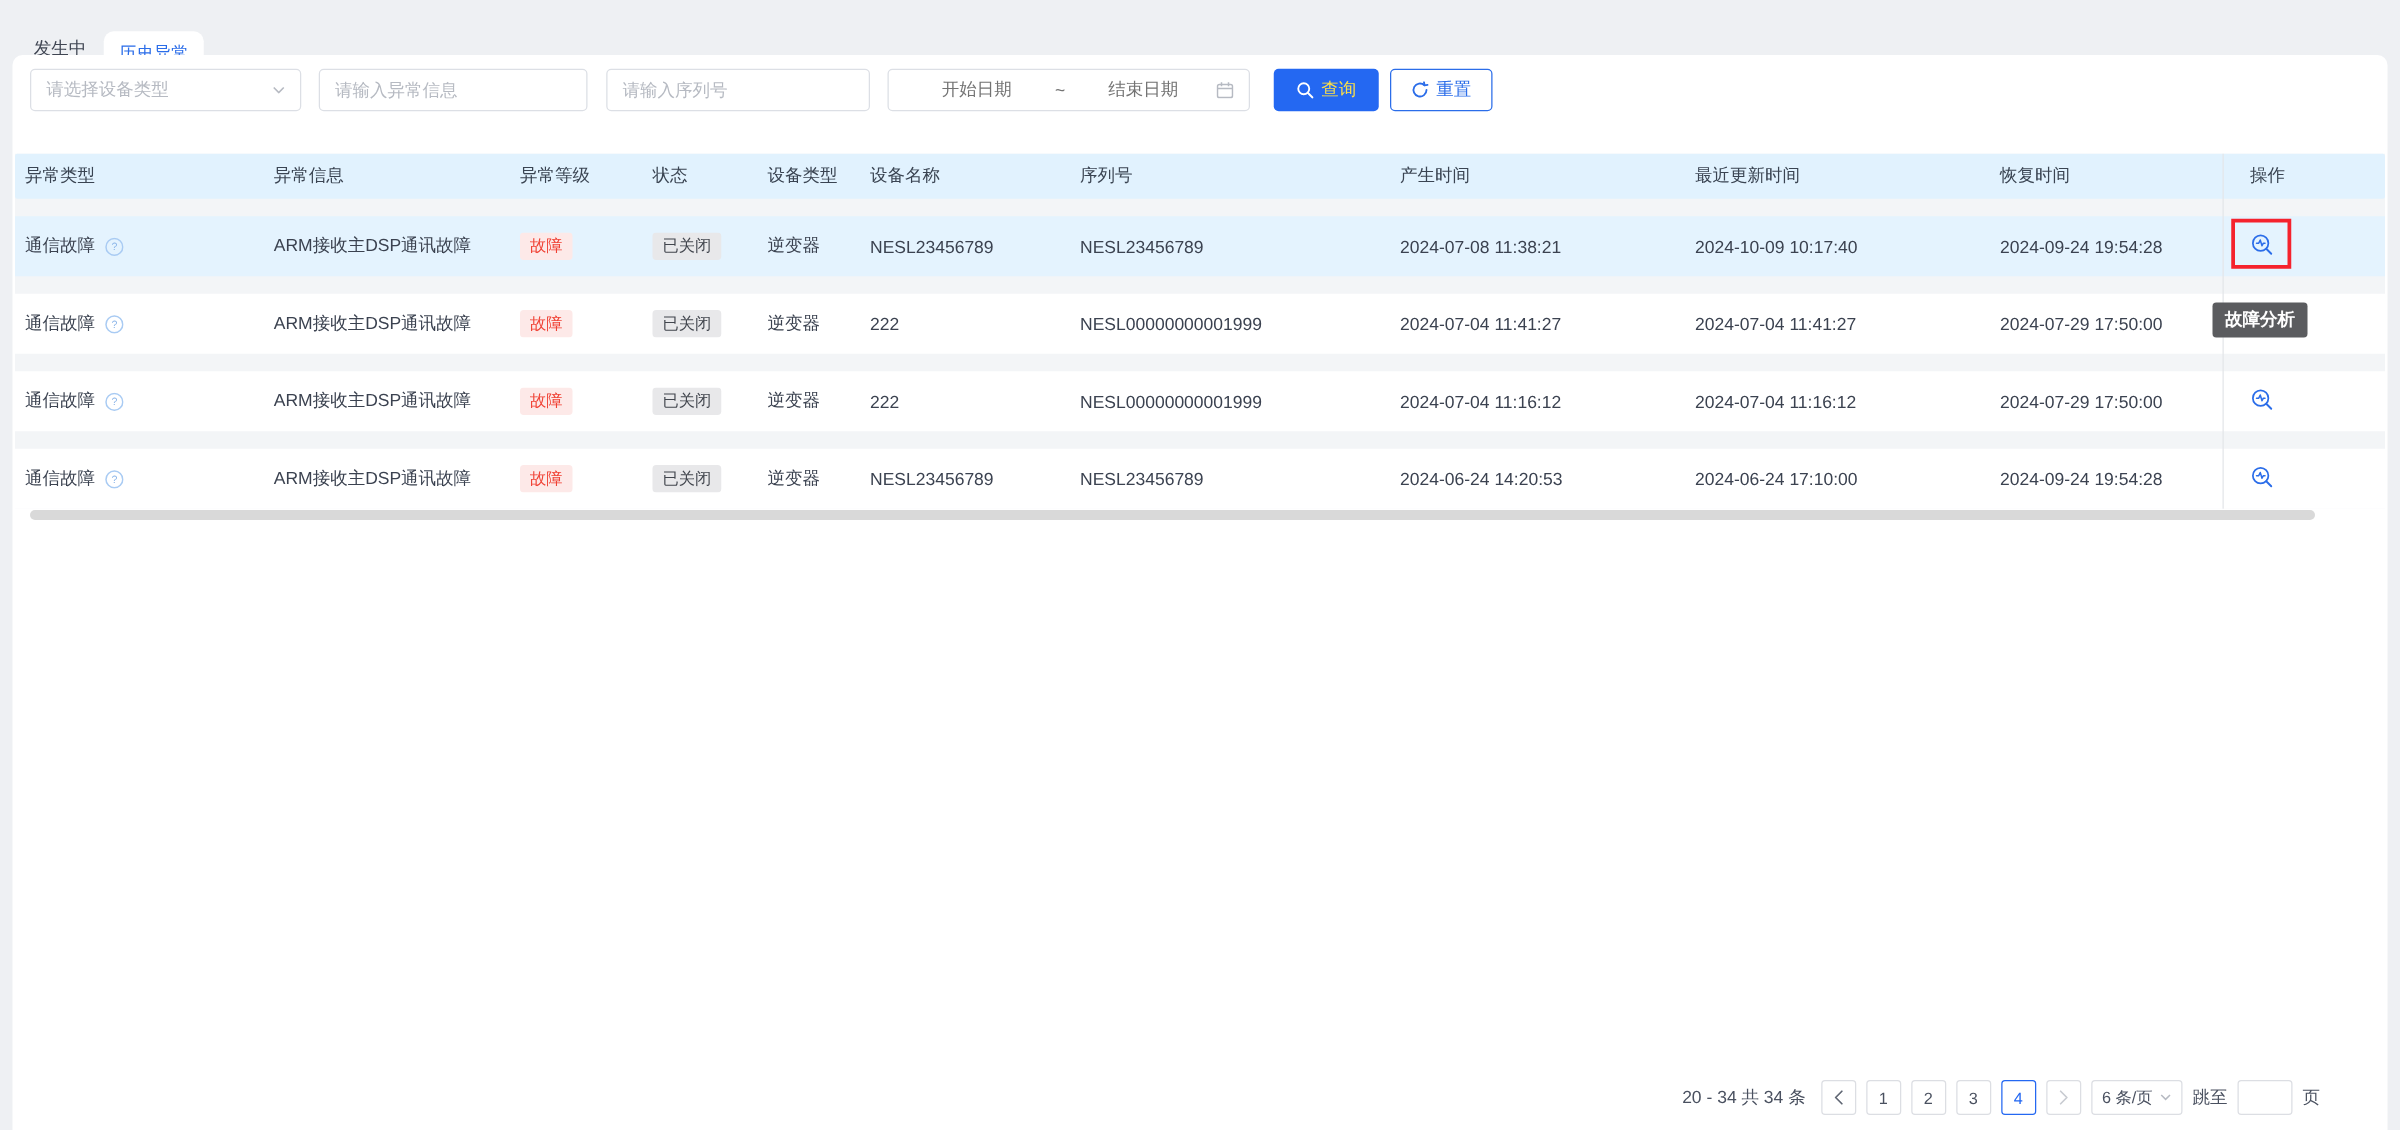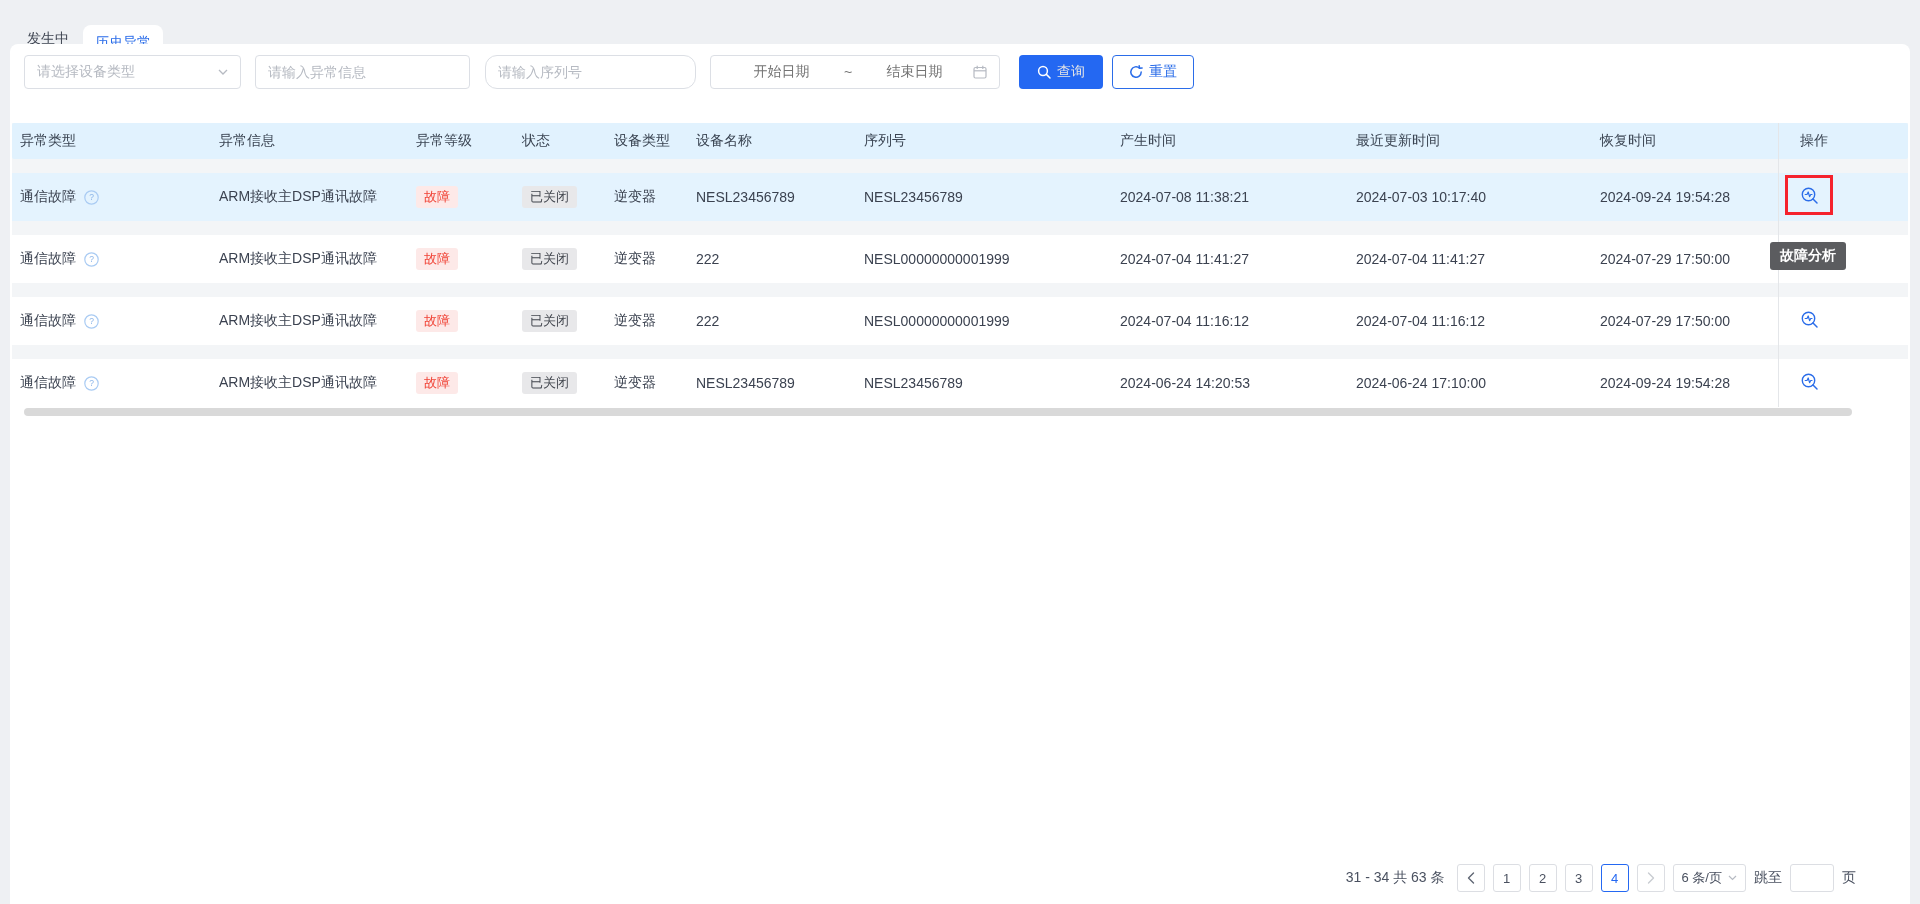--- a/index.html
+++ b/index.html
@@ -18,26 +18,26 @@
 
   
   .panel { position:absolute; left:10px; right:10px; top:44px; bottom:0; background:#fff; border-radius:8px 8px 0 0; }
 
   
   .filter-bar { display:flex; align-items:center; padding:11px 0 0 14px; height:45px; }
   .ctrl { height:34px; border:1px solid #dcdfe5; border-radius:4px; background:#fff; font-size:14px; color:#3b4250; }
   .ctrl::placeholder { color:#b6bac2; }
   .select-device { width:217px; display:flex; align-items:center; justify-content:space-between; padding:0 12px; color:#b6bac2; margin-right:14px; cursor:pointer; }
   .inp-message { width:215px; padding:0 12px; margin-right:15px; }
-  .inp-serial  { width:211px; padding:0 12px; margin-right:14px;border-radius:12px; }
+  .inp-serial  { width:211px; padding:0 12px; margin-right:14px; }
   .date-range { width:290px; display:flex; align-items:center; padding:0 12px; color:#737373; margin-right:19px; cursor:pointer; }
   .date-range .dph { flex:1; text-align:center; }
   .date-range .sep { padding:0 4px; }
   .btn { height:34px; border-radius:4px; display:flex; align-items:center; justify-content:center; gap:6px; cursor:pointer; font-size:14px; border:none; }
-  .btn-primary { width:84px; background:#2468f2; color:#e5e5e5; margin-right:9px; }
+  .btn-primary { width:84px; background:#2468f2; color:#fde047; margin-right:9px; }
   .btn-outline { width:82px; background:#fff; color:#2b6de9; border:1px solid #2b6de9; }
 
   
   .table-wrap { position:relative; margin:34px 2px 0 2px; background:#f3f5f7; }
   .trow { display:grid; grid-template-columns:199px 197px 106px 92px 82px 168px 256px 236px 244px 186px 129px; align-items:center; }
   .trow > div { padding-left:8px; white-space:nowrap; overflow:hidden; }
   .trow > .cell-op { padding-left:22px; }
   .thead { height:36px; background:#e1f2fe; margin-bottom:14px; font-weight:500; color:#3a4452; border-radius:2px; }
   .body-row { height:48px; background:#fff; margin-bottom:14px; }
   .body-row:last-child { margin-bottom:0; }
@@ -143,21 +143,21 @@
               </svg>
       </span>
     </div>
     <div>ARM接收主DSP通讯故障</div>
     <div><span class="tag tag-danger">故障</span></div>
     <div><span class="tag tag-gray">已关闭</span></div>
     <div>逆变器</div>
     <div>NESL23456789</div>
     <div>NESL23456789</div>
     <div>2024-07-08 11:38:21</div>
-    <div>2024-07-03 10:17:40</div>
+    <div>2024-10-09 10:17:40</div>
     <div>2024-09-24 19:54:28</div>
     <div class="cell-op">
       <span class="op-icon">
         <svg width="20" height="20" viewBox="0 0 20 20">
                 <circle cx="8.5" cy="8.5" r="6.2" fill="none" stroke="#2b6de9" stroke-width="1.4"></circle>
                 <polyline points="5.2,8.5 7,8.5 8.2,6 9.6,10.6 10.7,8.5 12,8.5" fill="none" stroke="#2b6de9" stroke-width="1.2" stroke-linejoin="round" stroke-linecap="round"></polyline>
                 <line x1="13" y1="13" x2="17" y2="17" stroke="#2b6de9" stroke-width="1.5" stroke-linecap="round"></line>
               </svg>
       </span>
     </div>
@@ -258,21 +258,21 @@
 
 </div>
 
 <div class="hscrollbar"></div>
 <div class="annotation-box"></div>
 <div class="tooltip">
   <span>故障分析</span>
 </div>
 
 <div class="pagination">
-  <span class="pg-total">31 - 34 共 63 条</span>
+  <span class="pg-total">20 - 34 共 34 条</span>
   <div class="pg-btn">
     <span>
       <svg width="8" height="12" viewBox="0 0 8 12">
           <polyline points="6.5,1 1.5,6 6.5,11" fill="none" stroke="#5f6673" stroke-width="1.4" stroke-linecap="round" stroke-linejoin="round"></polyline>
         </svg>
     </span>
   </div>
   <span id="pg-pages" style="display:flex;gap:8px">
       <div class="pg-btn">1</div>
       <div class="pg-btn">2</div>

